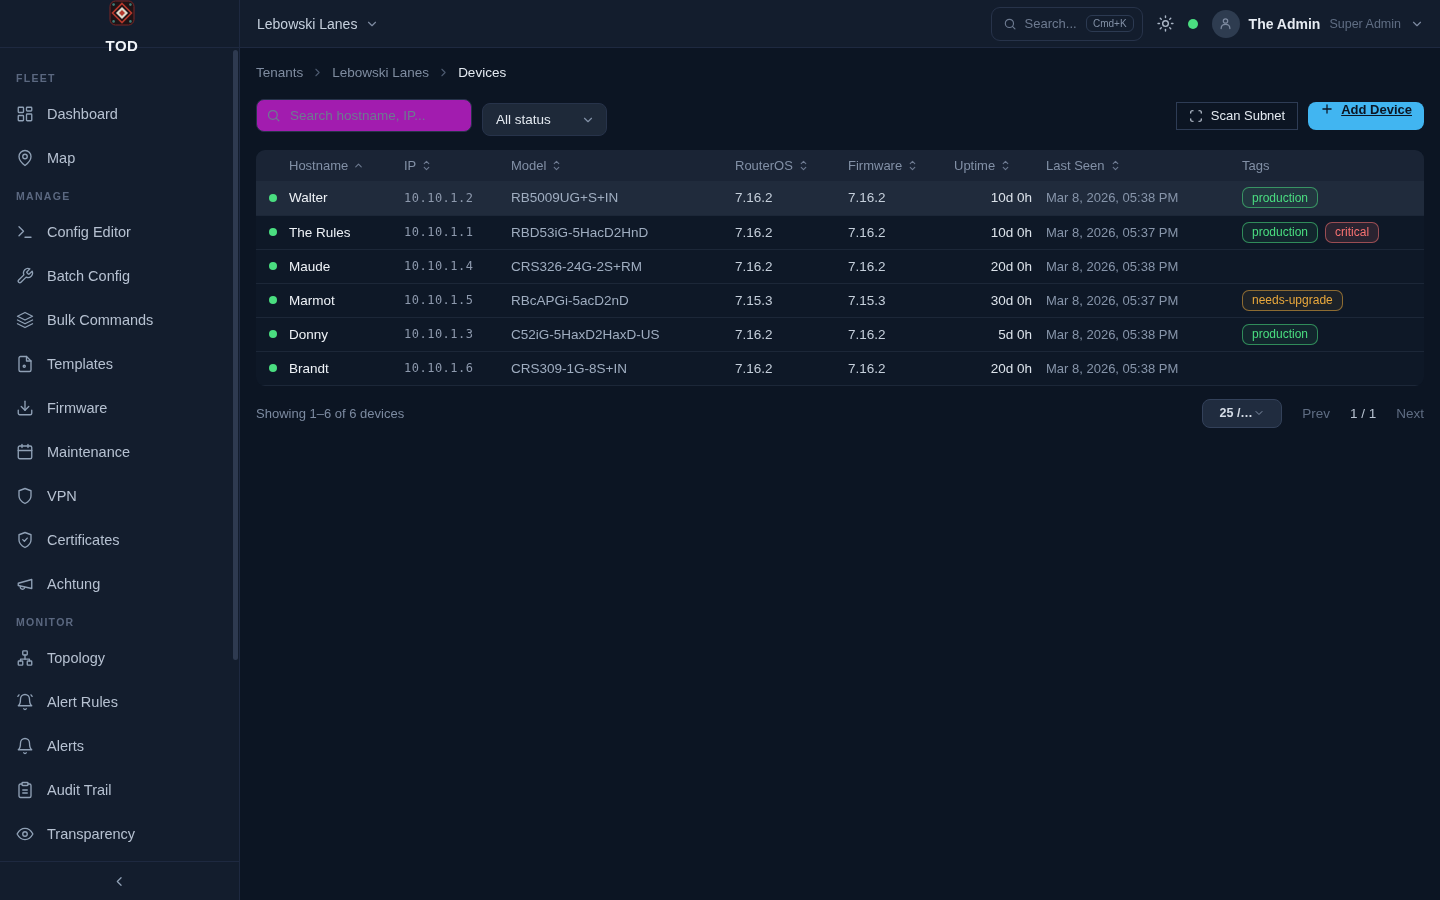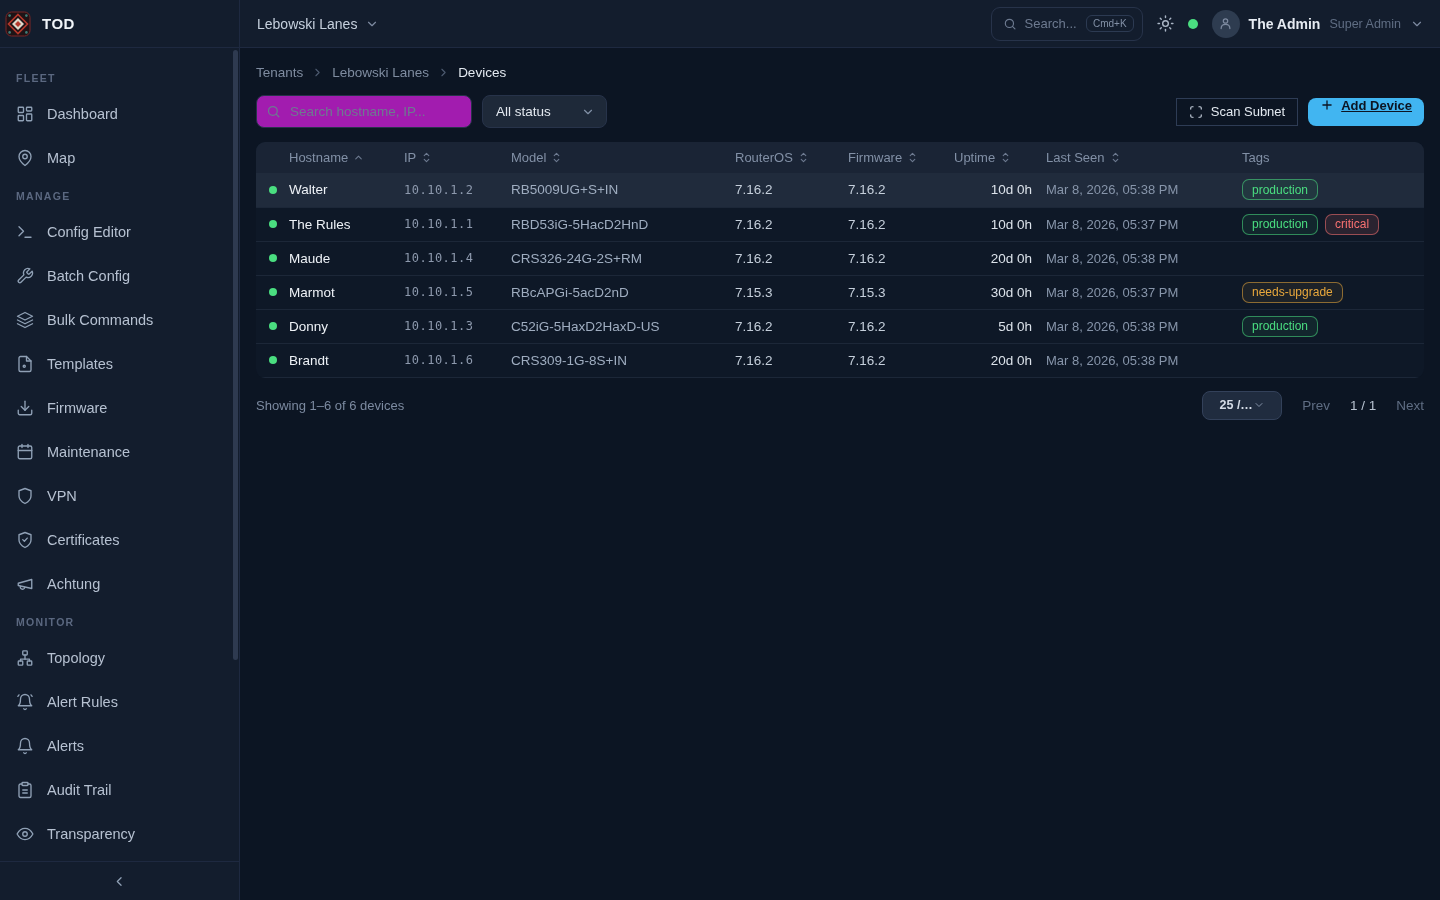--- a/index.html
+++ b/index.html
@@ -3,21 +3,21 @@
 <meta charset="utf-8">
 <style>
   * { margin:0; padding:0; box-sizing:border-box; }
   html,body { width:1440px; height:900px; overflow:hidden; background:#0c1523;
     font-family:"Liberation Sans", sans-serif; color:#e6ebf2; }
 
   
   .topbar { position:fixed; top:0; left:0; right:0; height:48px; background:#131d2d;
     border-bottom:1px solid #1e2940; display:flex; align-items:center; z-index:20; }
   .brand { width:240px; height:100%; display:flex; align-items:center; gap:11px;
-    padding-left:5px; border-right:1px solid #1e2940; flex-shrink:0; }
+    padding-left:5px; border-right:1px solid #1e2940; flex-shrink:0;flex-direction:column; }
   .brand-name { font-size:15px; font-weight:700; letter-spacing:.5px; color:#f1f5f9; }
   .tenant-switch { display:flex; align-items:center; gap:8px; margin-left:17px;
     font-size:14px; color:#c6d0dd; cursor:pointer; }
   .tenant-switch svg { color:#7d8aa0; }
   .topbar-right { margin-left:auto; display:flex; align-items:center; gap:14px; padding-right:16px; }
   .global-search { display:flex; align-items:center; gap:8px; width:152px; height:34px;
     border:1px solid #27334a; border-radius:9px; padding:0 8px 0 11px; color:#6d7a90; cursor:pointer; }
   .global-search .gs-text { font-size:13px; flex:1; }
   .kbd { font-size:10px; color:#8290a6; border:1px solid #2c3a52; border-radius:6px;
     padding:2px 6px; white-space:nowrap; }
@@ -55,21 +55,21 @@
 
   .toolbar { display:flex; align-items:center; margin-top:15px; gap:10px; }
   .search-box { position:relative; width:216px; }
   .search-box svg { position:absolute; left:10px; top:9px; color:#6d7a90; }
   .search-box input { width:100%; height:33px; background:#a21caf; border:1px solid #27334a;
     border-radius:8px; color:#dfe6ee; font-size:13.5px; padding:0 10px 0 33px;
     font-family:"Liberation Sans", sans-serif; }
   .search-box input::placeholder { color:#6d7a90; }
   .status-filter { height:33px; min-width:125px; background:#1e2939; border:1px solid #27334a;
     border-radius:8px; display:flex; align-items:center; justify-content:space-between;
-    padding:0 11px 0 13px; font-size:13.5px; color:#e3e9f0; cursor:pointer; gap:18px; }
+    padding:0 11px 0 13px; font-size:13.5px; color:#e3e9f0; cursor:pointer; gap:18px;margin-top:8px; }
   .status-filter svg { color:#8290a6; }
   .toolbar-spacer { flex:1; }
   .btn-outline { height:28px; display:flex; align-items:center; gap:8px; padding:0 12px;
     background:transparent; border:1px solid #2e3c55; border-radius:0; color:#e3e9f0;
     font-size:13px; cursor:pointer; font-family:inherit; }
   .btn-outline svg { color:#c6d0dd; }
   .btn-primary { height:28px; display:flex; align-items:flex-start; gap:7px; padding:0 12px;
     background:#41b5f1; border:none; border-radius:8px; color:#0c1523; font-size:13px;
     font-weight:600; cursor:pointer; font-family:inherit;text-decoration:underline; }
 

